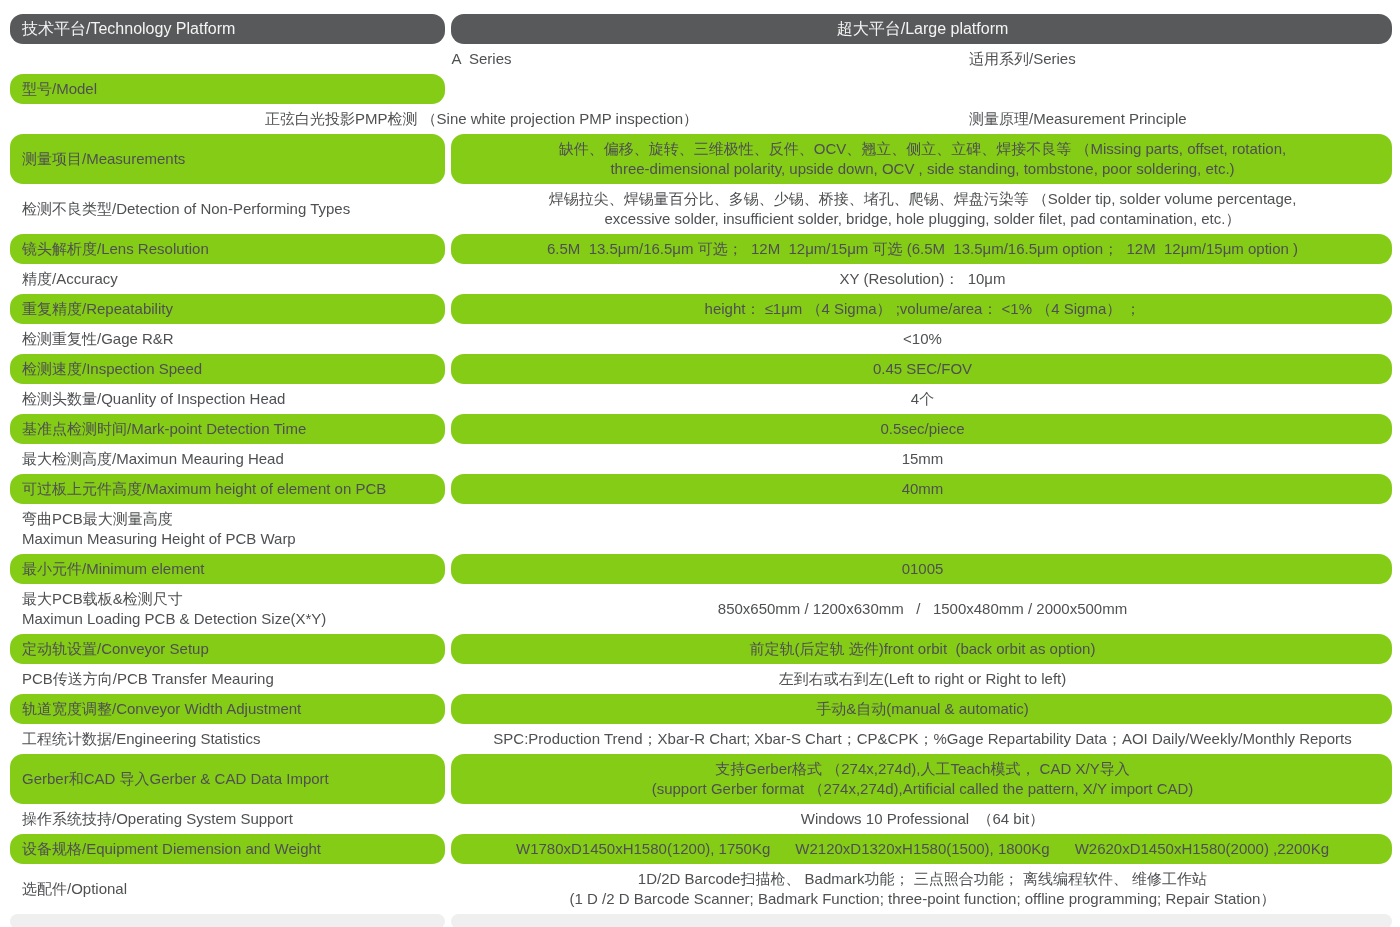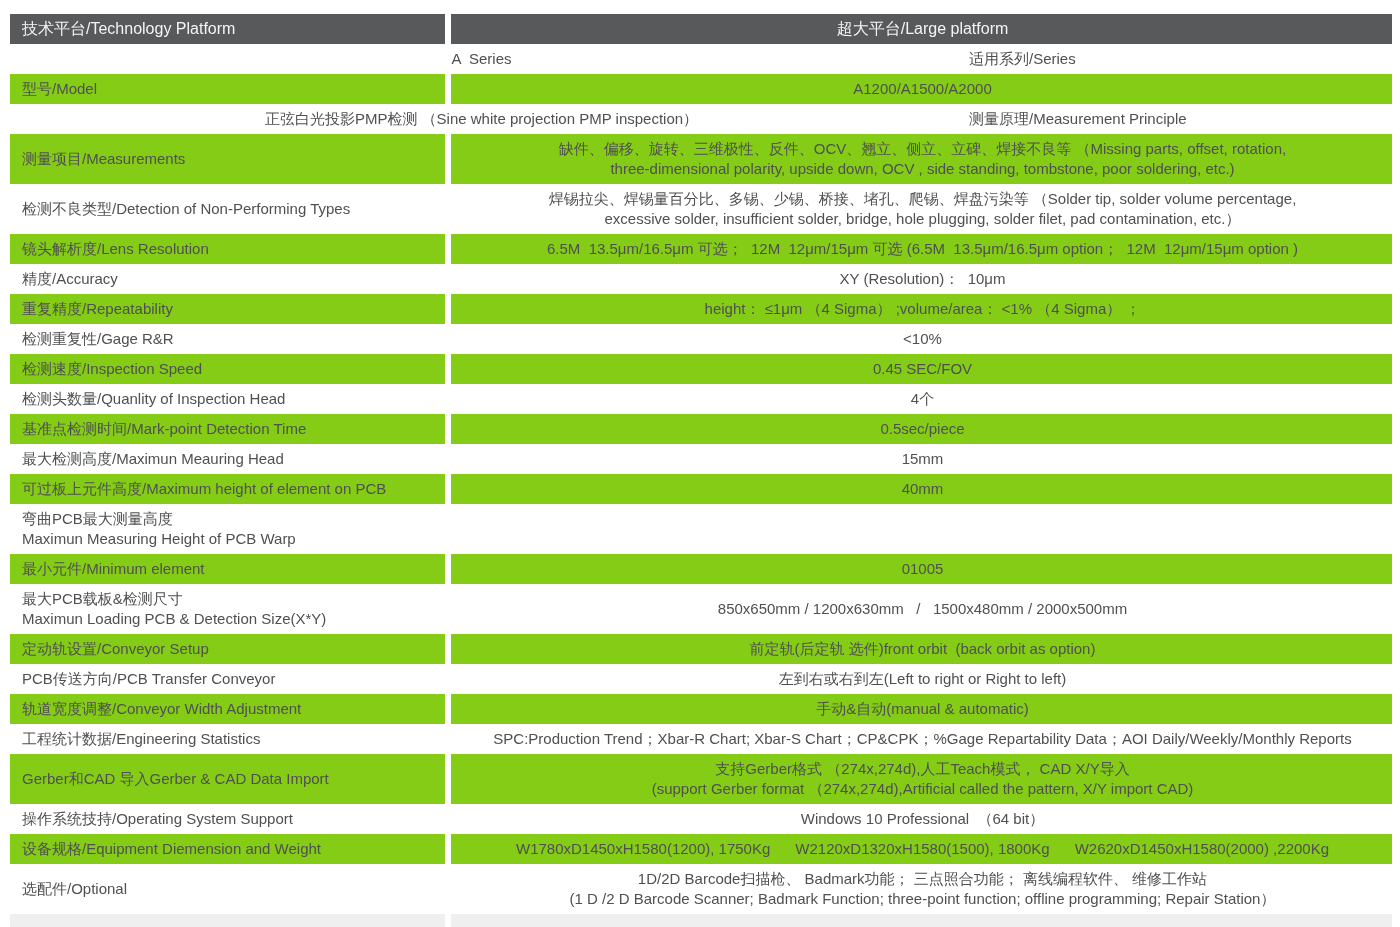--- a/index.html
+++ b/index.html
@@ -52,21 +52,21 @@
   }
   .row.header .cell {
     background: #58595b;
     color: #f4f4f4;
     font-size: 16px;
     min-height: 30px;
     padding-top: 4px;
     padding-bottom: 4px;
   }
   .row.header .cell-label { font-weight: 400; }
-  .row .cell { min-height: 30px; }
+  .row .cell { min-height: 30px; border-radius: 13px; }
   .row.footer .cell {
     min-height: 15px;
     background: #efefef;
     padding: 0 10px;
   }
 </style>
 </head>
 <body>
 
 <div class="page">
@@ -78,21 +78,20 @@
     </div>
 
     <div id="table-body">
   <div class="row">
     <div class="cell cell-value">A  Series</div>
     <div class="cell cell-label">适用系列/Series</div>
   </div>
 
   <div class="row striped">
     <div class="cell cell-label">型号/Model</div>
-    <div class="cell cell-value">A1200/A1500/A2000</div>
   </div>
 
   <div class="row">
     <div class="cell cell-value">正弦白光投影PMP检测 （Sine white projection PMP inspection）</div>
     <div class="cell cell-label">测量原理/Measurement Principle</div>
   </div>
 
   <div class="row striped">
     <div class="cell cell-label">测量项目/Measurements</div>
     <div class="cell cell-value">缺件、偏移、旋转、三维极性、反件、OCV、翘立、侧立、立碑、焊接不良等 （Missing parts, offset, rotation,
@@ -165,21 +164,21 @@
 Maximun Loading PCB &amp; Detection Size(X*Y)</div>
     <div class="cell cell-value">850x650mm / 1200x630mm   /   1500x480mm / 2000x500mm</div>
   </div>
 
   <div class="row striped">
     <div class="cell cell-label">定动轨设置/Conveyor Setup</div>
     <div class="cell cell-value">前定轨(后定轨 选件)front orbit  (back orbit as option)</div>
   </div>
 
   <div class="row">
-    <div class="cell cell-label">PCB传送方向/PCB Transfer Conveyor</div>
+    <div class="cell cell-label">PCB传送方向/PCB Transfer Meauring</div>
     <div class="cell cell-value">左到右或右到左(Left to right or Right to left)</div>
   </div>
 
   <div class="row striped">
     <div class="cell cell-label">轨道宽度调整/Conveyor Width Adjustment</div>
     <div class="cell cell-value">手动&amp;自动(manual &amp; automatic)</div>
   </div>
 
   <div class="row">
     <div class="cell cell-label">工程统计数据/Engineering Statistics</div>

